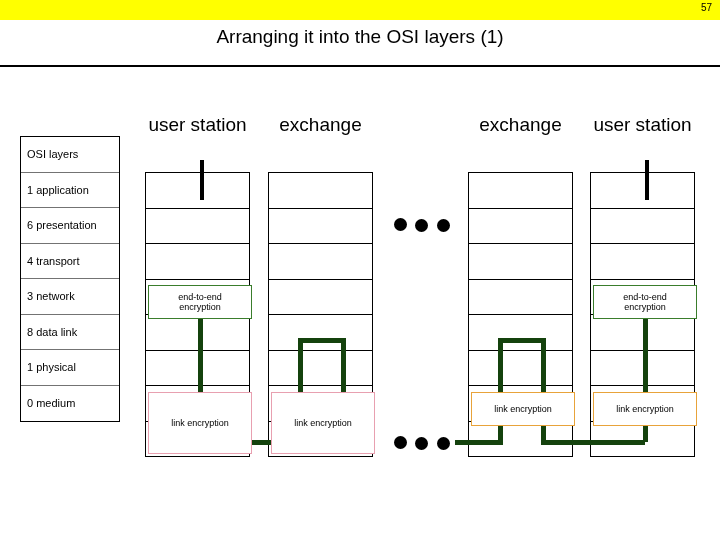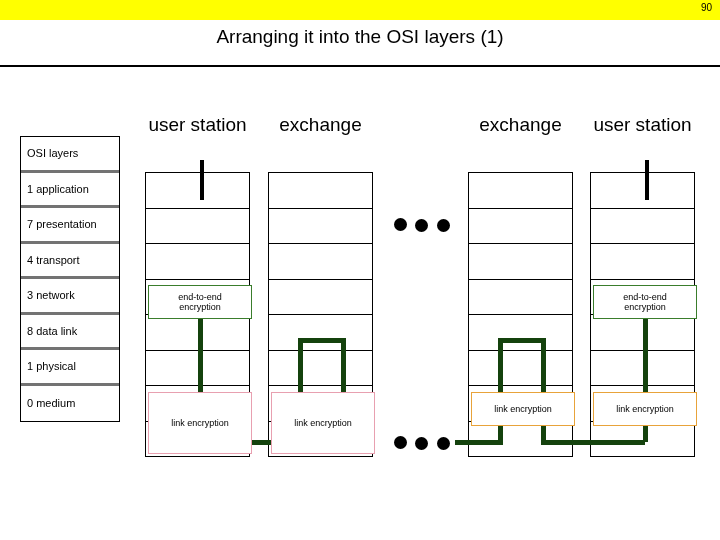--- a/index.html
+++ b/index.html
@@ -27,21 +27,21 @@
   .col-header{
     position:absolute;font-size:19px;color:#000;text-align:center;
   }
 
   
   #legend{
     position:absolute;left:20px;top:136px;width:98px;
     border:1px solid #000;
   }
   #legend .lrow{
-    height:35.5px;border-bottom:3px solid #737373;
+    height:35.5px;border-bottom:1px solid #737373;
     display:flex;align-items:center;padding-left:6px;
     font-size:11px;color:#000;box-sizing:border-box;
   }
   #legend .lrow:last-child{border-bottom:none;}
 
   
   .grid{
     position:absolute;border:1px solid #000;box-sizing:border-box;
   }
   .grid .grow{
@@ -72,33 +72,33 @@
   
   .seg{position:absolute;background:#2f7d1f;}
   .seg-h{height:5px;}
   .seg-v{width:5px;}
   .seg-dark{background:#14420d;}
 </style>
 </head>
 <body>
 
 <div id="header-band"></div>
-<div id="slide-number">90</div>
+<div id="slide-number">57</div>
 <div id="slide-title">Arranging it into the OSI layers (1)</div>
 <div id="title-rule"></div>
 
 <div class="col-header" style="left:145px;top:114px;width:105px;">user station</div>
 <div class="col-header" style="left:268px;top:114px;width:105px;">exchange</div>
 <div class="col-header" style="left:468px;top:114px;width:105px;">exchange</div>
 <div class="col-header" style="left:590px;top:114px;width:105px;">user station</div>
 
 <div id="legend">
   <div class="lrow">OSI layers</div>
   <div class="lrow">1 application</div>
-  <div class="lrow">7 presentation</div>
+  <div class="lrow">6 presentation</div>
   <div class="lrow">4 transport</div>
   <div class="lrow">3 network</div>
   <div class="lrow">8 data link</div>
   <div class="lrow">1 physical</div>
   <div class="lrow">0 medium</div>
 </div>
 
 <div class="grid" style="left:145px;top:172px;width:105px;height:285px;">
   <div class="grow" style="height:35.5px;"></div>
   <div class="grow" style="height:35.5px;"></div>

